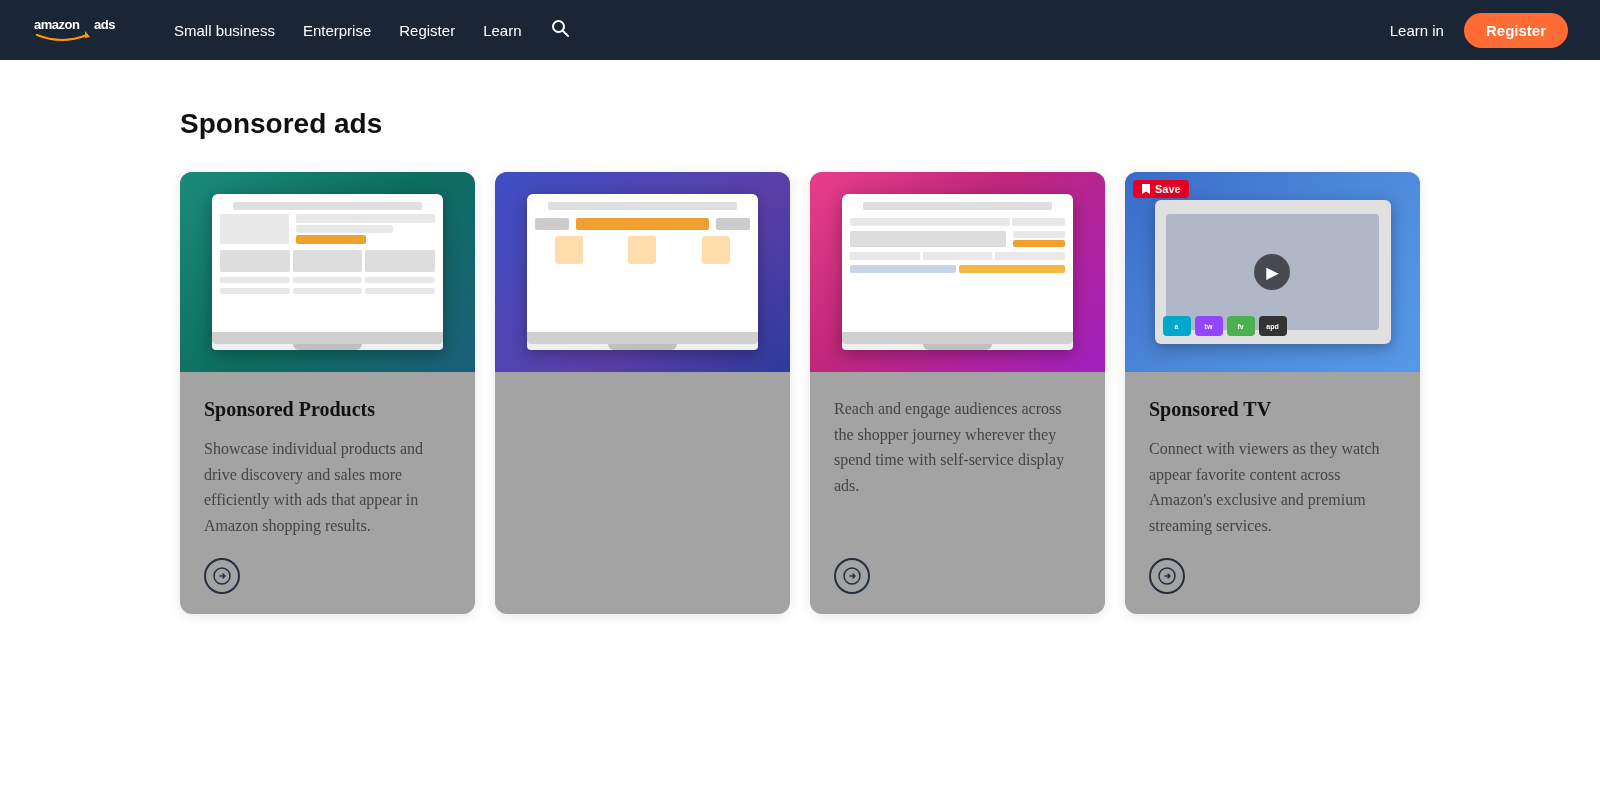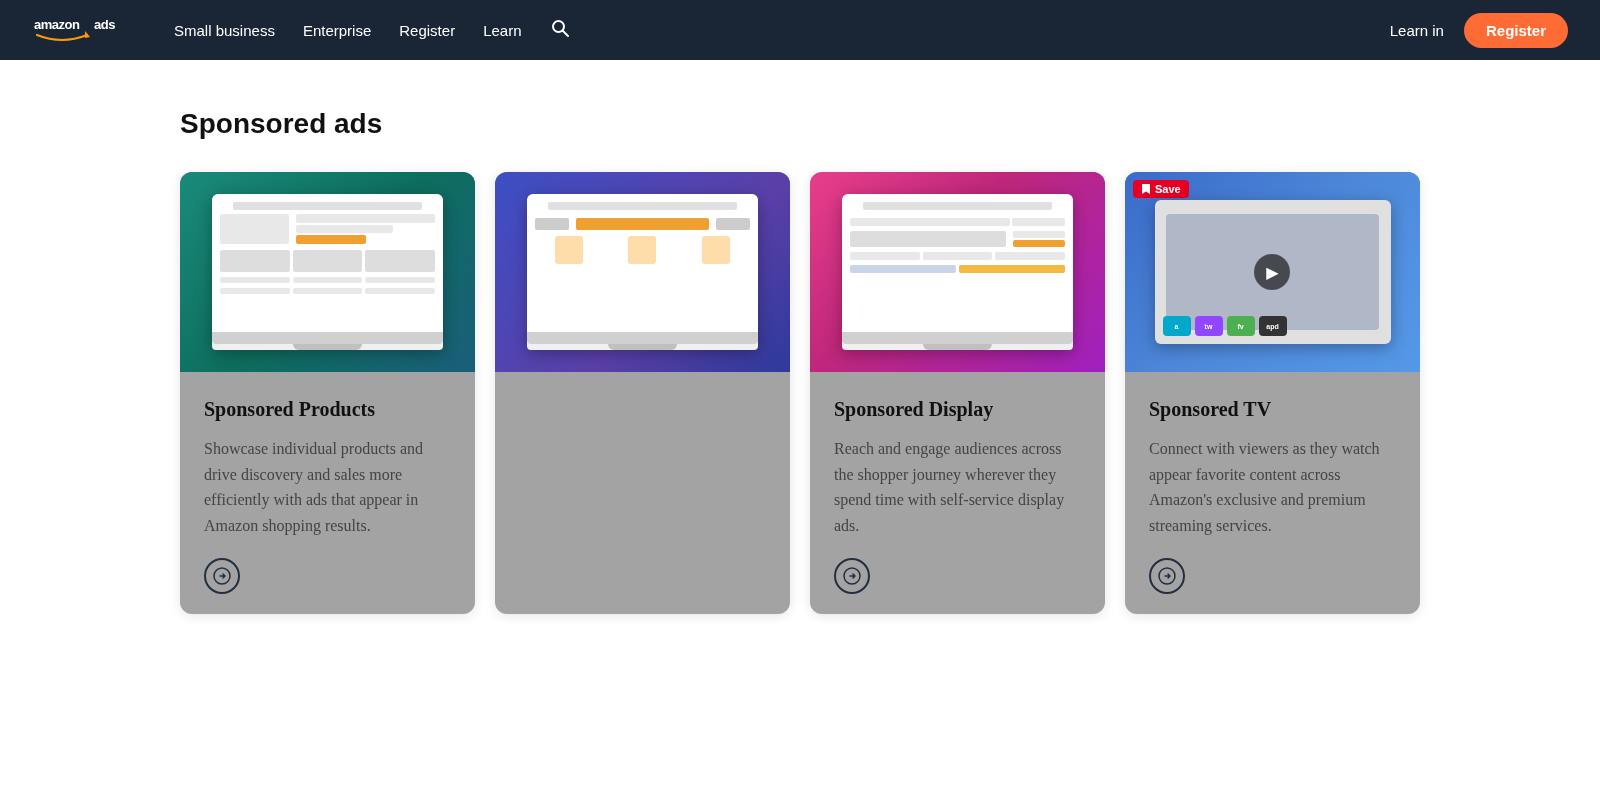--- a/index.html
+++ b/index.html
@@ -432,21 +432,20 @@
             <div class="laptop-row" style="margin-top:3px;">
               <div class="laptop-block" style="height:8px; background:#c8d4e8;"></div>
               <div class="laptop-block" style="height:8px;background:#f4b942;"></div>
             </div>
           </div>
           <div class="laptop-base"></div>
           <div class="laptop-stand"></div>
         </div>
       </div>
       <div class="card-body">
-        <div class="card-title">Sponsored Display</div>
         <div class="card-desc">Reach and engage audiences across the shopper journey wherever they spend time with self-service display ads.</div>
         <div class="card-arrow">
           <svg width="18" height="18" viewBox="0 0 18 18" fill="none">
               <circle cx="9" cy="9" r="8" stroke="#232f3e" stroke-width="1.5"></circle>
               <path d="M7 9h5M10 7l2 2-2 2" stroke="#232f3e" stroke-width="1.5" stroke-linecap="round" stroke-linejoin="round"></path>
             </svg>
         </div>
       </div>
     </div>
 

